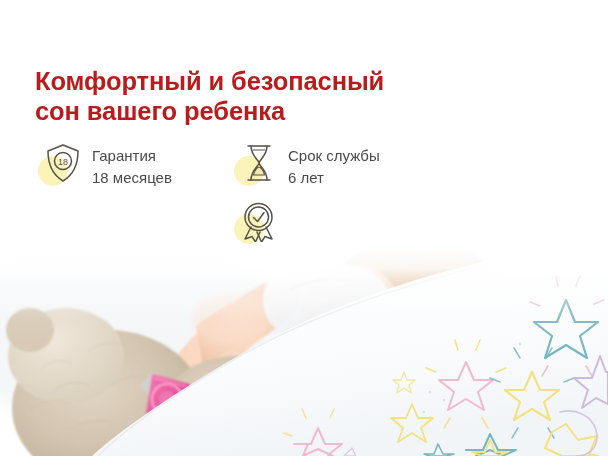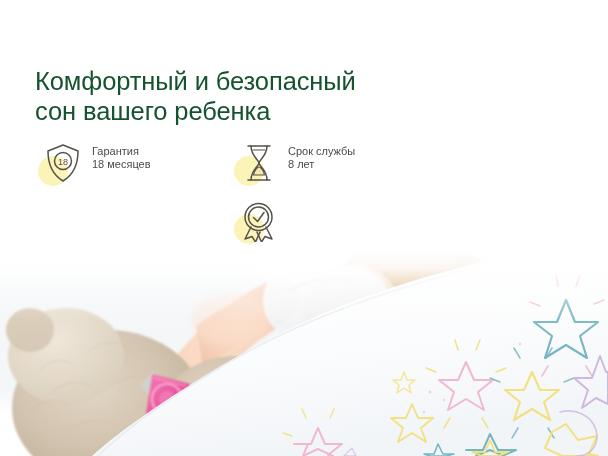--- a/index.html
+++ b/index.html
@@ -46,22 +46,22 @@
     width: 608px; height: 456px;
   }
 
   .headline {
     position: absolute;
     left: 35px;
     top: 66px;
     width: 420px;
     font-size: 25.5px;
     line-height: 30px;
-    font-weight: normal;
-    color: #14532d;
+    font-weight: bold;
+    color: #b91c1c;
     letter-spacing: -0.1px;
     white-space: pre-line;
   }
 
   .features {
     position: absolute;
     left: 36px;
     top: 140px;
     width: 540px;
   }
@@ -95,22 +95,22 @@
     left: 8px;
     top: 2px;
     width: 38px;
     height: 42px;
   }
   .glyph svg { display:block; width:100%; height:100%; }
 
   .feature-text {
     padding-left: 10px;
     padding-top: 5px;
-    font-size: 11px;
-    line-height: 13px;
+    font-size: 15px;
+    line-height: 22px;
     color: #4a4a4a;
     white-space: pre-line;
   }
 </style>
 </head>
 <body>
 
 <div id="banner">
 
   <div class="photo">
@@ -396,21 +396,21 @@
                 <line x1="8" y1="4" x2="30" y2="4"></line>
                 <line x1="8" y1="38" x2="30" y2="38"></line>
                 <path d="M11 4 C11 14 19 18 19 21 C19 24 11 28 11 38"></path>
                 <path d="M27 4 C27 14 19 18 19 21 C19 24 27 28 27 38"></path>
                 <path d="M13.5 33 C14.5 27 18 25 19 25 C20 25 23.5 27 24.5 33 Z" fill="#f3e8a8" stroke="#55524a" stroke-width="1.2"></path>
                 <path d="M13 8 L25 8" stroke-width="1.2"></path>
               </svg>
             </div>
           </div>
           <div class="feature-text">Срок службы
-8 лет</div>
+6 лет</div>
         </div>
 
       </div>
 
       <div class="feature-row">
 
 
         <div class="feature col-right">
           <div class="icon-wrap">
             <div class="blob"></div>

